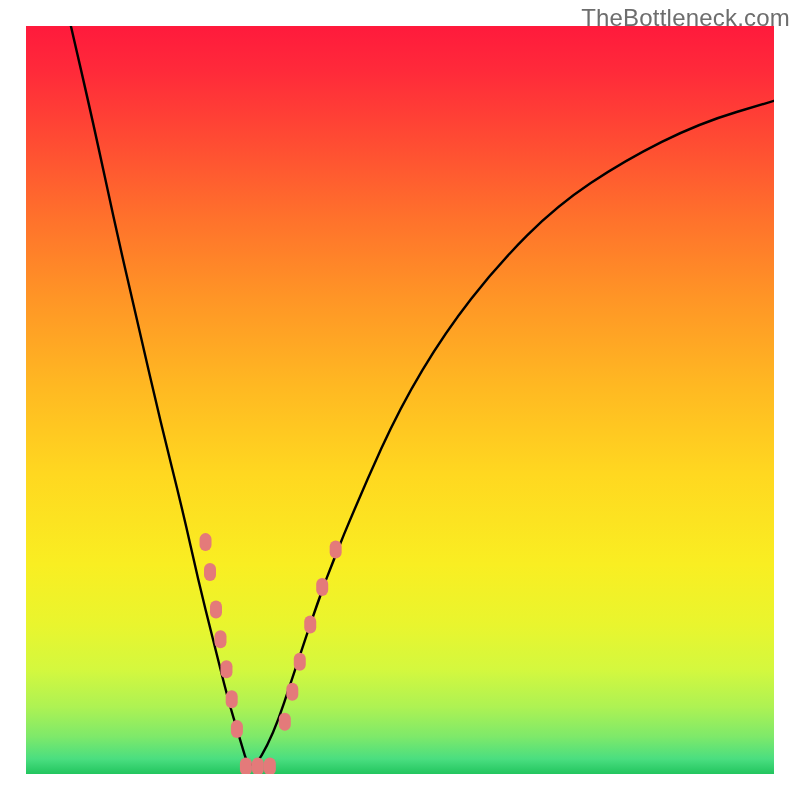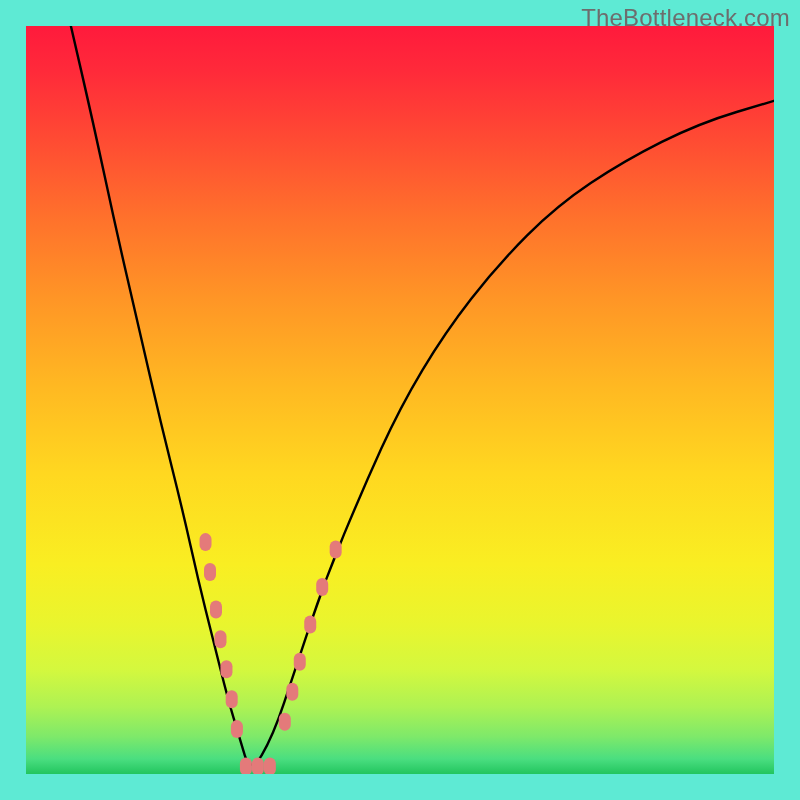--- a/index.html
+++ b/index.html
@@ -10,21 +10,21 @@
     overflow: hidden;
     background: #000;
     font-family: Arial, Helvetica, sans-serif;
   }
   .frame {
     position: absolute;
     top: 0;
     left: 0;
     width: 800px;
     height: 800px;
-    background: #5eead4;
+    background: #ffffff;
   }
   .plot {
     position: absolute;
     top: 26px;
     left: 26px;
     width: 748px;
     height: 748px;
     
     background: linear-gradient(to bottom,
       #ff1a3c 0%,

